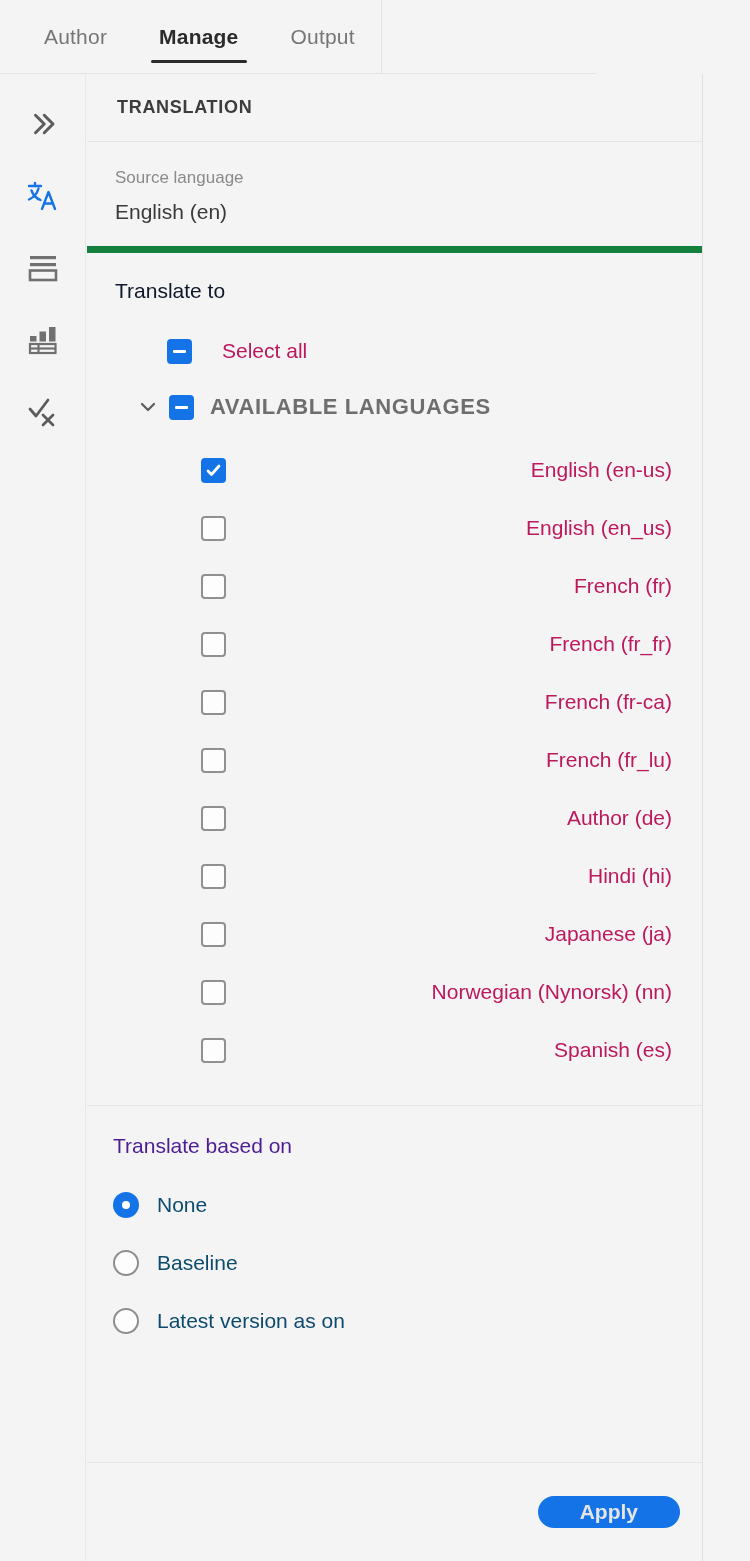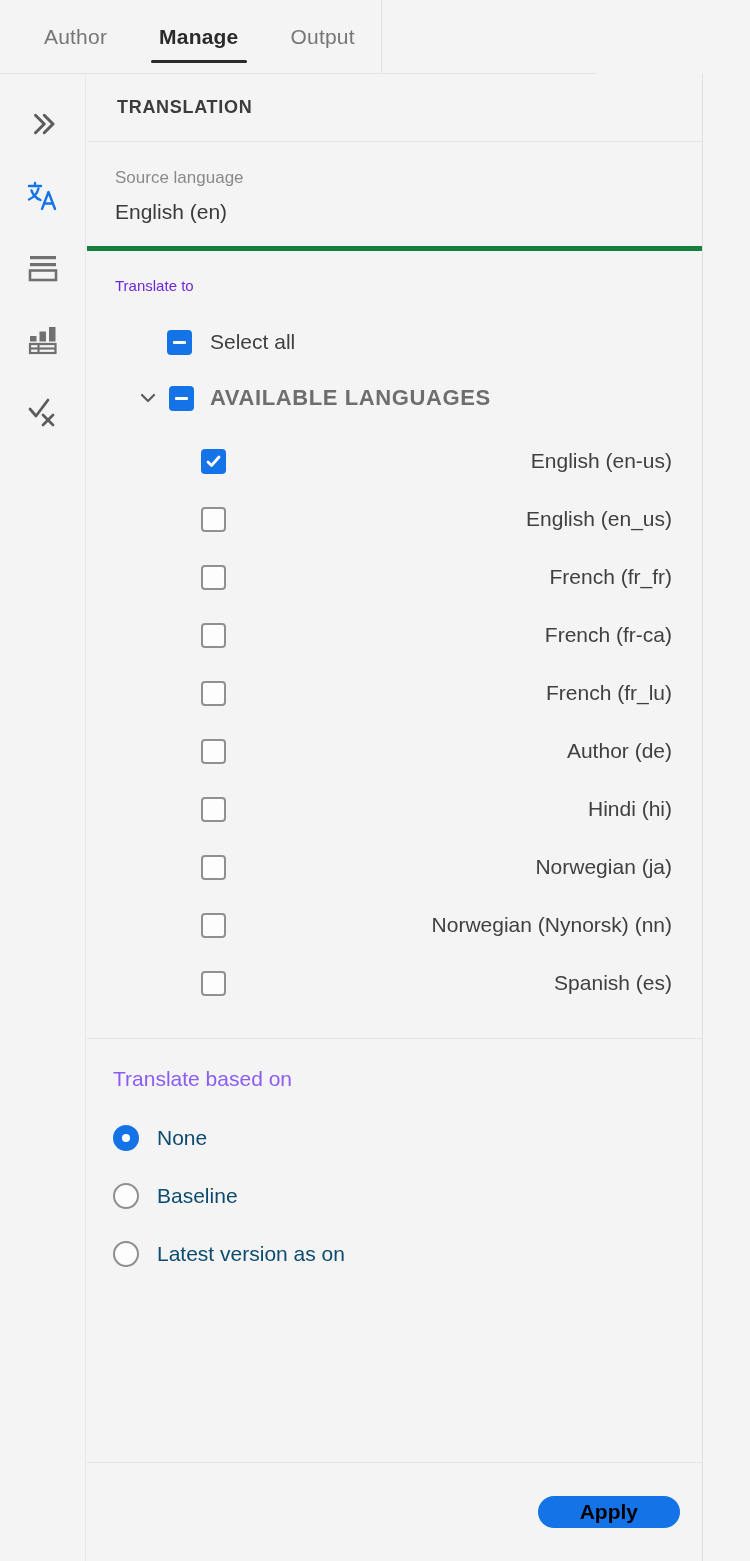--- a/index.html
+++ b/index.html
@@ -120,42 +120,42 @@
     box-sizing: border-box;
   }
   .panel-header-title {
     font-size: 18px;
     font-weight: 700;
     letter-spacing: 0.7px;
     color: #3c3c3c;
   }
 
   .section {
-    border-bottom: 5px solid #15803d;
+    border-bottom: 7px solid #15803d;
     box-sizing: border-box;
     padding: 26px 30px 22px 28px;
   }
   .field-label {
     font-size: 17px;
     color: #8a8a8a;
     margin-bottom: 12px;
   }
   .field-value {
     font-size: 21px;
     color: #3a3a3a;
   }
 
   .section-langs {
     padding: 26px 30px 26px 28px;
     border-bottom: 1px solid #e4e4e4;
     box-sizing: border-box;
   }
   .translate-to-label {
-    font-size: 15px;
-    color: #6d28d9;
+    font-size: 21px;
+    color: #0f172a;
     margin-bottom: 28px;
   }
 
   .tree-row {
     display: flex;
     align-items: center;
     height: 40px;
     cursor: pointer;
     user-select: none;
   }
@@ -195,43 +195,43 @@
   .cb .dash {
     display: none;
     width: 13px;
     height: 3px;
     border-radius: 1px;
     background: #fff;
   }
   .cb.mixed .dash { display: block; }
 
   .tree-label {
-    margin-left: 18px;
-    font-size: 21px;
-    color: #404040;
+    margin-left: 30px;
+    font-size: 21px;
+    color: #be185d;
   }
   .tree-label.group {
     font-size: 22px;
     font-weight: 700;
     letter-spacing: 0.6px;
     color: #6e6e6e;
     margin-left: 16px;
   }
   .tree-label.selectall { font-size: 21px; }
 
   
   .section-radio {
     flex: 1;
     padding: 28px 30px 0 26px;
     border-bottom: 1px solid #e4e4e4;
     box-sizing: border-box;
   }
   .radio-title {
     font-size: 21px;
-    color: #8b5cf6;
+    color: #4c1d95;
     margin-bottom: 18px;
   }
   .radio-row {
     display: flex;
     align-items: center;
     height: 58px;
     cursor: pointer;
     user-select: none;
   }
   .rb {
@@ -268,21 +268,21 @@
   .panel-footer {
     height: 98px;
     display: flex;
     align-items: center;
     justify-content: flex-end;
     padding-right: 22px;
     box-sizing: border-box;
   }
   .apply-btn {
     background: #1473e6;
-    color: #000000;
+    color: #e5e5e5;
     font-size: 21px;
     font-weight: 700;
     border: none;
     border-radius: 999px;
     padding: 4px 42px;
     cursor: pointer;
     font-family: "Liberation Sans", "DejaVu Sans", sans-serif;
   }
 </style>
 </head>
@@ -404,41 +404,45 @@
             </svg>
           </span>
           <span class="tree-label">English (en-us)</span>
         </div>
         <div class="tree-row lvl-item">
           <span class="cb"></span>
           <span class="tree-label">English (en_us)</span>
         </div>
         <div class="tree-row lvl-item">
           <span class="cb"></span>
+          <span class="tree-label">French (fr)</span>
+        </div>
+        <div class="tree-row lvl-item">
+          <span class="cb"></span>
           <span class="tree-label">French (fr_fr)</span>
         </div>
         <div class="tree-row lvl-item">
           <span class="cb"></span>
           <span class="tree-label">French (fr-ca)</span>
         </div>
         <div class="tree-row lvl-item">
           <span class="cb"></span>
           <span class="tree-label">French (fr_lu)</span>
         </div>
         <div class="tree-row lvl-item">
           <span class="cb"></span>
           <span class="tree-label">Author (de)</span>
         </div>
         <div class="tree-row lvl-item">
           <span class="cb"></span>
           <span class="tree-label">Hindi (hi)</span>
         </div>
         <div class="tree-row lvl-item">
           <span class="cb"></span>
-          <span class="tree-label">Norwegian (ja)</span>
+          <span class="tree-label">Japanese (ja)</span>
         </div>
         <div class="tree-row lvl-item">
           <span class="cb"></span>
           <span class="tree-label">Norwegian (Nynorsk) (nn)</span>
         </div>
         <div class="tree-row lvl-item">
           <span class="cb"></span>
           <span class="tree-label">Spanish (es)</span>
         </div>
       </div>

